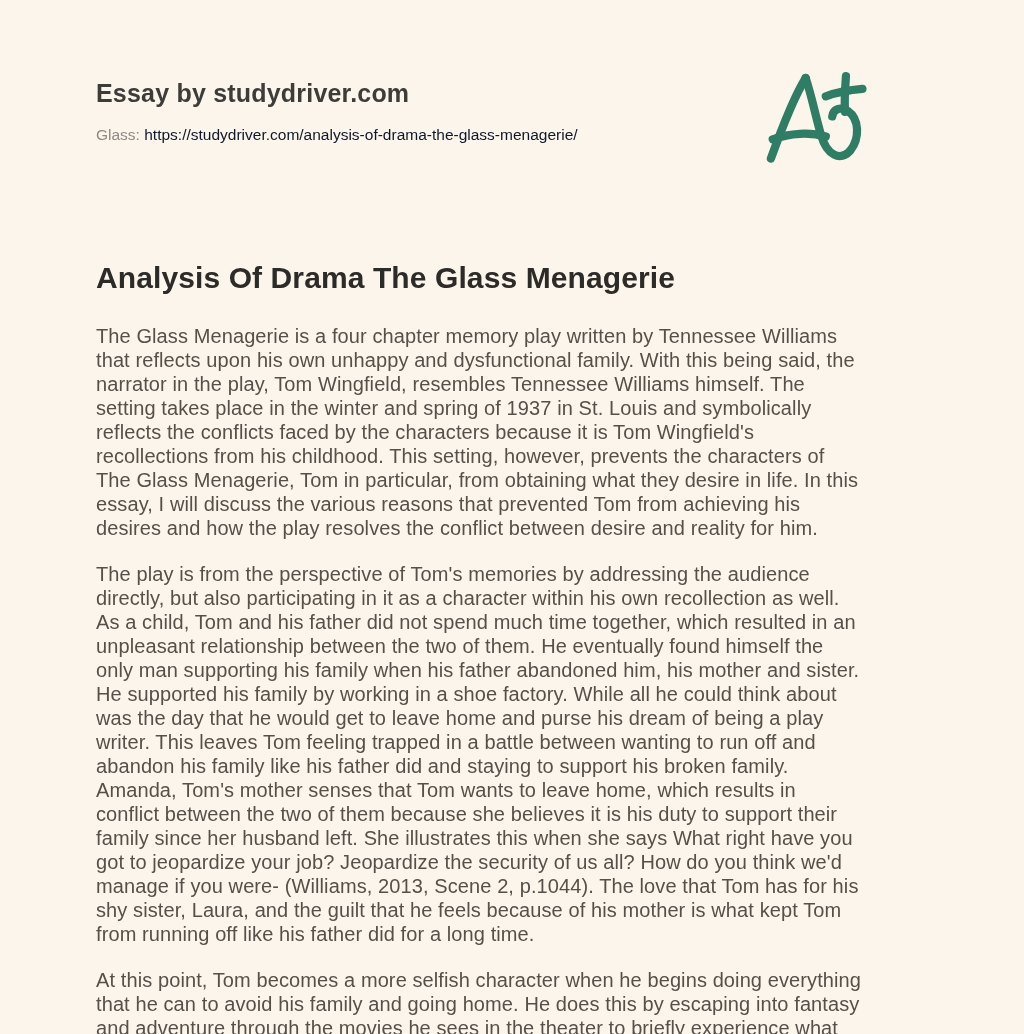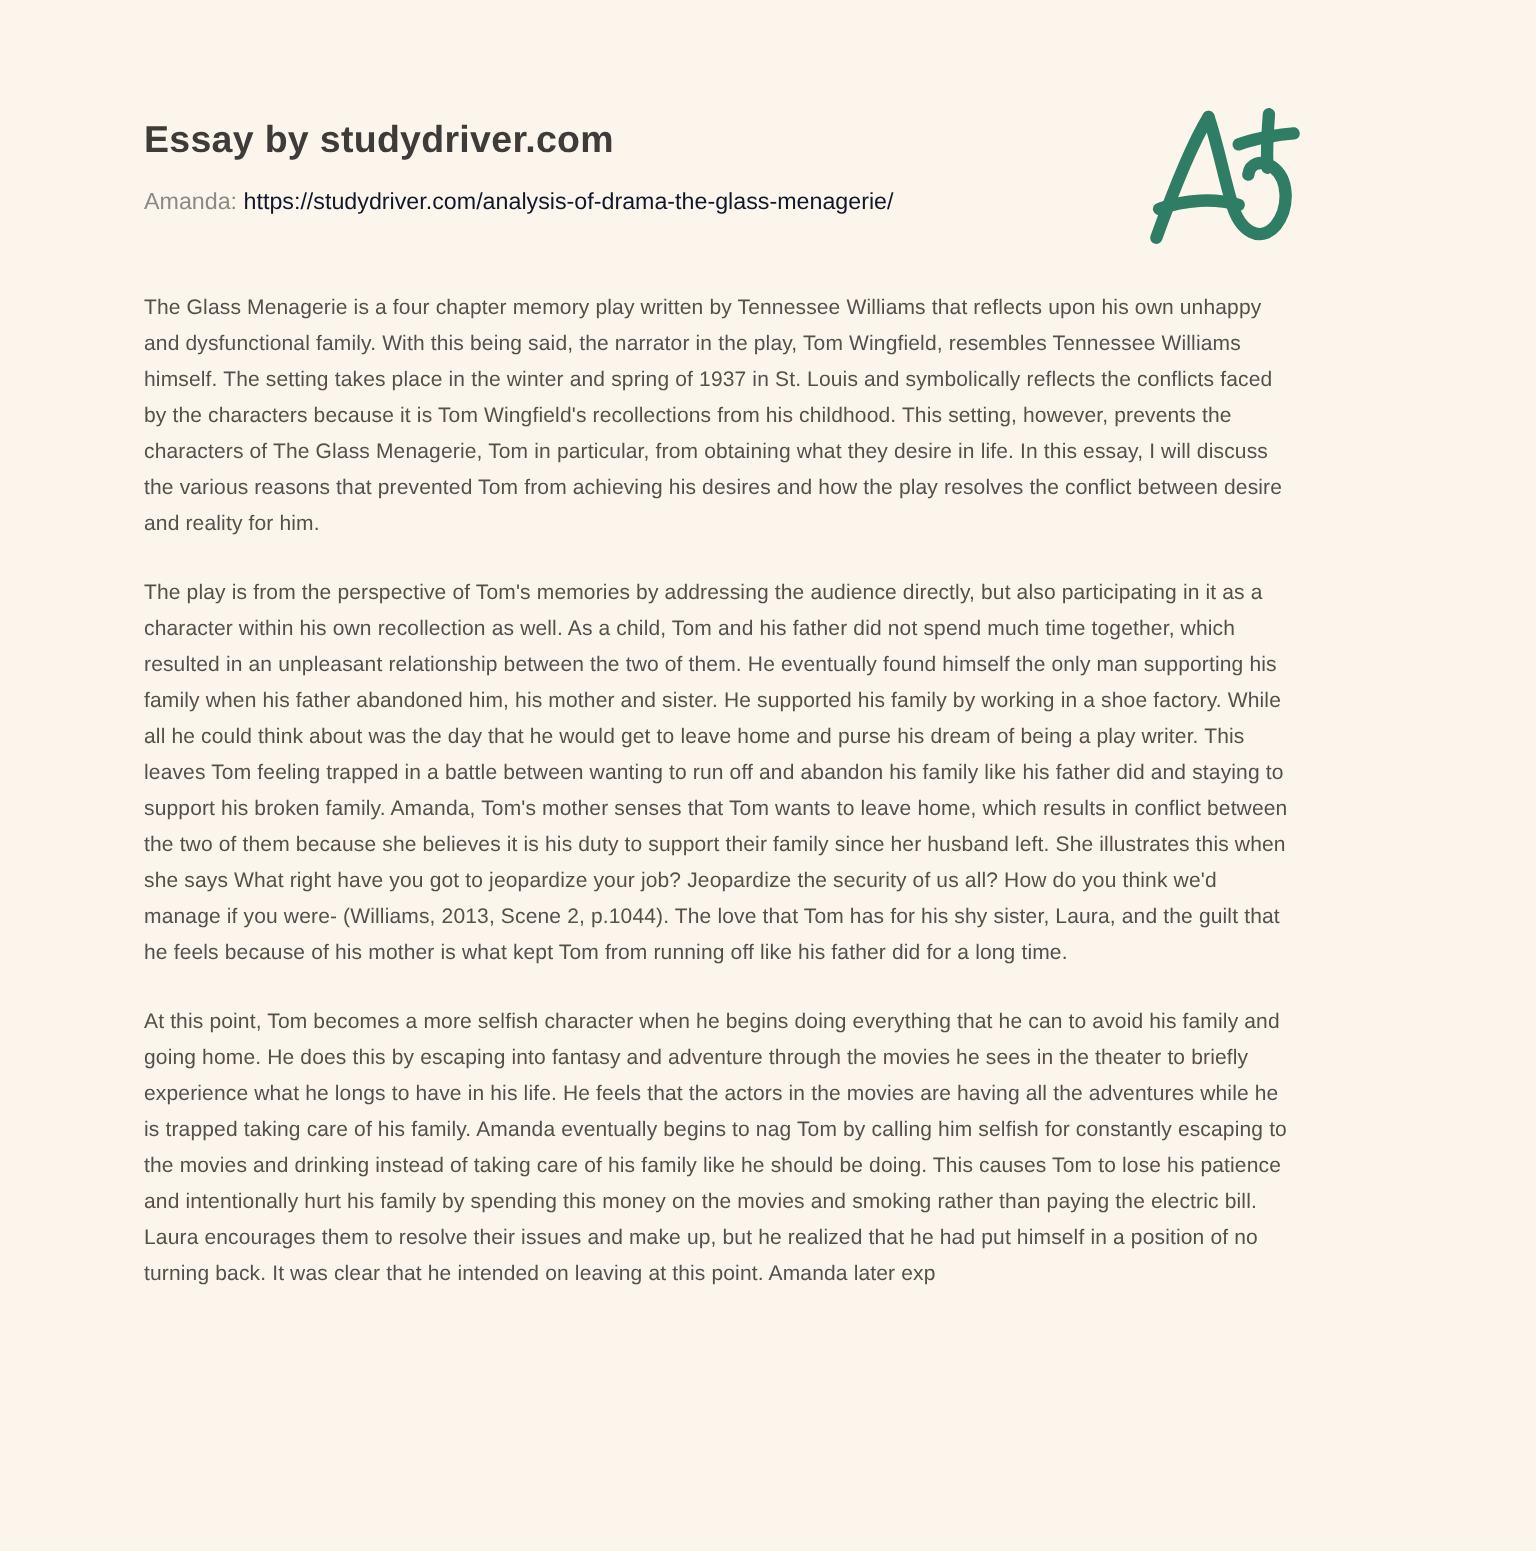--- a/index.html
+++ b/index.html
@@ -58,57 +58,58 @@
   .essay-title {
     margin: 94px 0 0 0;
     font-size: 30px;
     font-weight: 700;
     color: #2D2B28;
     letter-spacing: 0.1px;
     line-height: 1.25;
   }
   .essay-body p {
     margin: 22px 0 0 0;
-    font-size: 14px;
+    font-size: 20px;
     line-height: 24px;
     color: #56504A;
     letter-spacing: 0.1px;
   }
   .essay-body p:first-child {
     margin-top: 27px;
   }
 </style>
 </head>
 <body>
 
 <div class="page">
 
   <div class="header">
     <div class="header-left">
       <h1 class="doc-heading">Essay by studydriver.com</h1>
       <p class="source-line">
-        <span class="source-label">Amanda:</span>
+        <span class="source-label">Glass:</span>
         <a class="source-link" href="#">https://studydriver.com/analysis-of-drama-the-glass-menagerie/</a>
       </p>
     </div>
 
     <svg class="logo" viewBox="0 0 118 108" fill="none" stroke="#2E7D64" stroke-width="9" stroke-linecap="round">
 
       <path d="M13 101 C 22 76, 38 34, 51 13"></path>
 
       <path d="M51 13 C 58 34, 62 56, 68 76 C 74 97, 89 105, 100 92 C 110 79, 110 58, 97 49 C 89 44, 81 47, 80 55"></path>
 
       <path d="M15 80 C 34 73, 56 72, 73 77"></path>
 
       <path d="M95 11 C 94 25, 93 38, 94 50"></path>
 
       <path d="M73 33 C 87 28, 101 26, 113 25"></path>
     </svg>
   </div>
 
+  <h2 class="essay-title">Analysis Of Drama The Glass Menagerie</h2>
 
   <div class="essay-body">
     <p>The Glass Menagerie is a four chapter memory play written by Tennessee Williams that reflects upon his own unhappy and dysfunctional family. With this being said, the narrator in the play, Tom Wingfield, resembles Tennessee Williams himself. The setting takes place in the winter and spring of 1937 in St. Louis and symbolically reflects the conflicts faced by the characters because it is Tom Wingfield's recollections from his childhood. This setting, however, prevents the characters of The Glass Menagerie, Tom in particular, from obtaining what they desire in life. In this essay, I will discuss the various reasons that prevented Tom from achieving his desires and how the play resolves the conflict between desire and reality for him.</p>
     <p>The play is from the perspective of Tom's memories by addressing the audience directly, but also participating in it as a character within his own recollection as well. As a child, Tom and his father did not spend much time together, which resulted in an unpleasant relationship between the two of them. He eventually found himself the only man supporting his family when his father abandoned him, his mother and sister. He supported his family by working in a shoe factory. While all he could think about was the day that he would get to leave home and purse his dream of being a play writer. This leaves Tom feeling trapped in a battle between wanting to run off and abandon his family like his father did and staying to support his broken family. Amanda, Tom's mother senses that Tom wants to leave home, which results in conflict between the two of them because she believes it is his duty to support their family since her husband left. She illustrates this when she says What right have you got to jeopardize your job? Jeopardize the security of us all? How do you think we'd manage if you were- (Williams, 2013, Scene 2, p.1044). The love that Tom has for his shy sister, Laura, and the guilt that he feels because of his mother is what kept Tom from running off like his father did for a long time.</p>
     <p>At this point, Tom becomes a more selfish character when he begins doing everything that he can to avoid his family and going home. He does this by escaping into fantasy and adventure through the movies he sees in the theater to briefly experience what he longs to have in his life. He feels that the actors in the movies are having all the adventures while he is trapped taking care of his family. Amanda eventually begins to nag Tom by calling him selfish for constantly escaping to the movies and drinking instead of taking care of his family like he should be doing. This causes Tom to lose his patience and intentionally hurt his family by spending this money on the movies and smoking rather than paying the electric bill. Laura encourages them to resolve their issues and make up, but he realized that he had put himself in a position of no turning back. It was clear that he intended on leaving at this point. Amanda later exp</p>
   </div>
 
 </div>
 
 </body></html>

